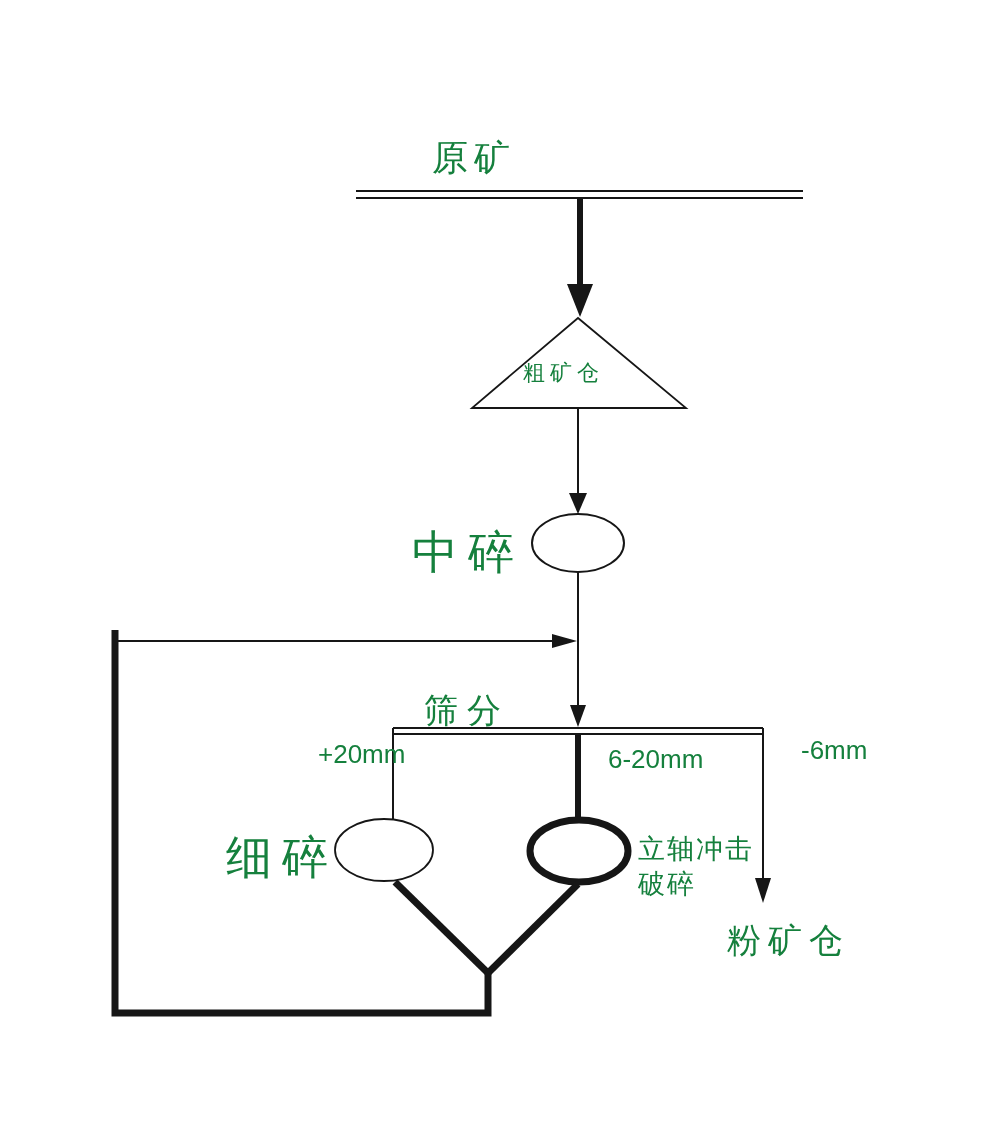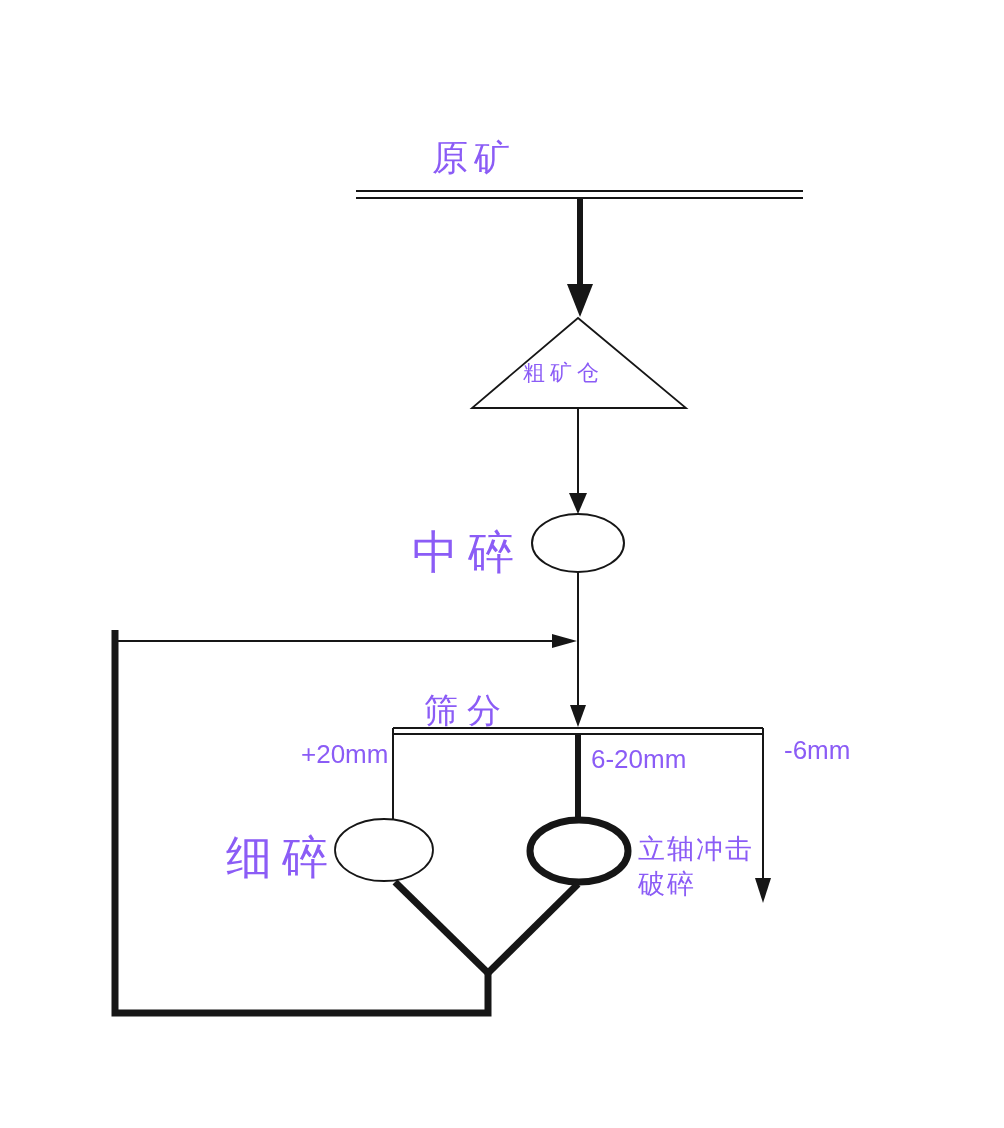--- a/index.html
+++ b/index.html
@@ -5,24 +5,24 @@
   html,body{margin:0;padding:0;background:#ffffff;}
   #canvas{
     position:relative;
     width:1004px;height:1128px;
     background:#ffffff;
     font-family:"Liberation Sans","DejaVu Sans",sans-serif;
     color:#161616;
     overflow:hidden;
   }
   #diagram-svg{position:absolute;left:0;top:0;}
-  .lbl{position:absolute;white-space:nowrap;color:#8b5cf6;}
+  .lbl{position:absolute;white-space:nowrap;color:#15803d;}
   .lbl-cn{font-size:46px;letter-spacing:10px;font-family:Liberation Serif, serif;}
   .lbl-cn-sm{font-size:27px;letter-spacing:2px;font-family:Liberation Mono, monospace;line-height:35px;}
-  .lbl-mm{font-size:26px;letter-spacing:0px;}
+  .lbl-mm{font-size:26px;letter-spacing:0px;margin-left:17px;}
   #raw-ore-title{left:432px;top:134px;font-size:36px;letter-spacing:6px;}
   #dmax-title{left:527px;top:140px;font-size:29px;letter-spacing:4px;color:#2a2a2a;}
   #dmax-title .sub{font-size:16px;font-weight:bold;letter-spacing:1px;margin:0 2px;}
   #coarse-bin-label{left:523px;top:358px;font-size:22px;letter-spacing:5px;}
   #medium-crush-label{left:412px;top:522px;}
   #screening-label{left:424px;top:688px;font-size:34px;letter-spacing:9px;}
   #plus20-label{left:301px;top:739px;}
   #mid-size-label{left:591px;top:744px;}
   #minus6-label{left:784px;top:735px;}
   #fine-crush-label{left:226px;top:827px;}
@@ -92,14 +92,15 @@
 
   <div class="lbl lbl-mm" id="minus6-label">-6mm</div>
 
   <div class="lbl lbl-cn" id="fine-crush-label">细碎</div>
 
   <div class="lbl lbl-cn-sm" id="vsi-label">
     <div>立轴冲击</div>
     <div>破碎</div>
   </div>
 
+  <div class="lbl" id="fines-bin-label">粉矿仓</div>
 
 </div>
 
 </body></html>

